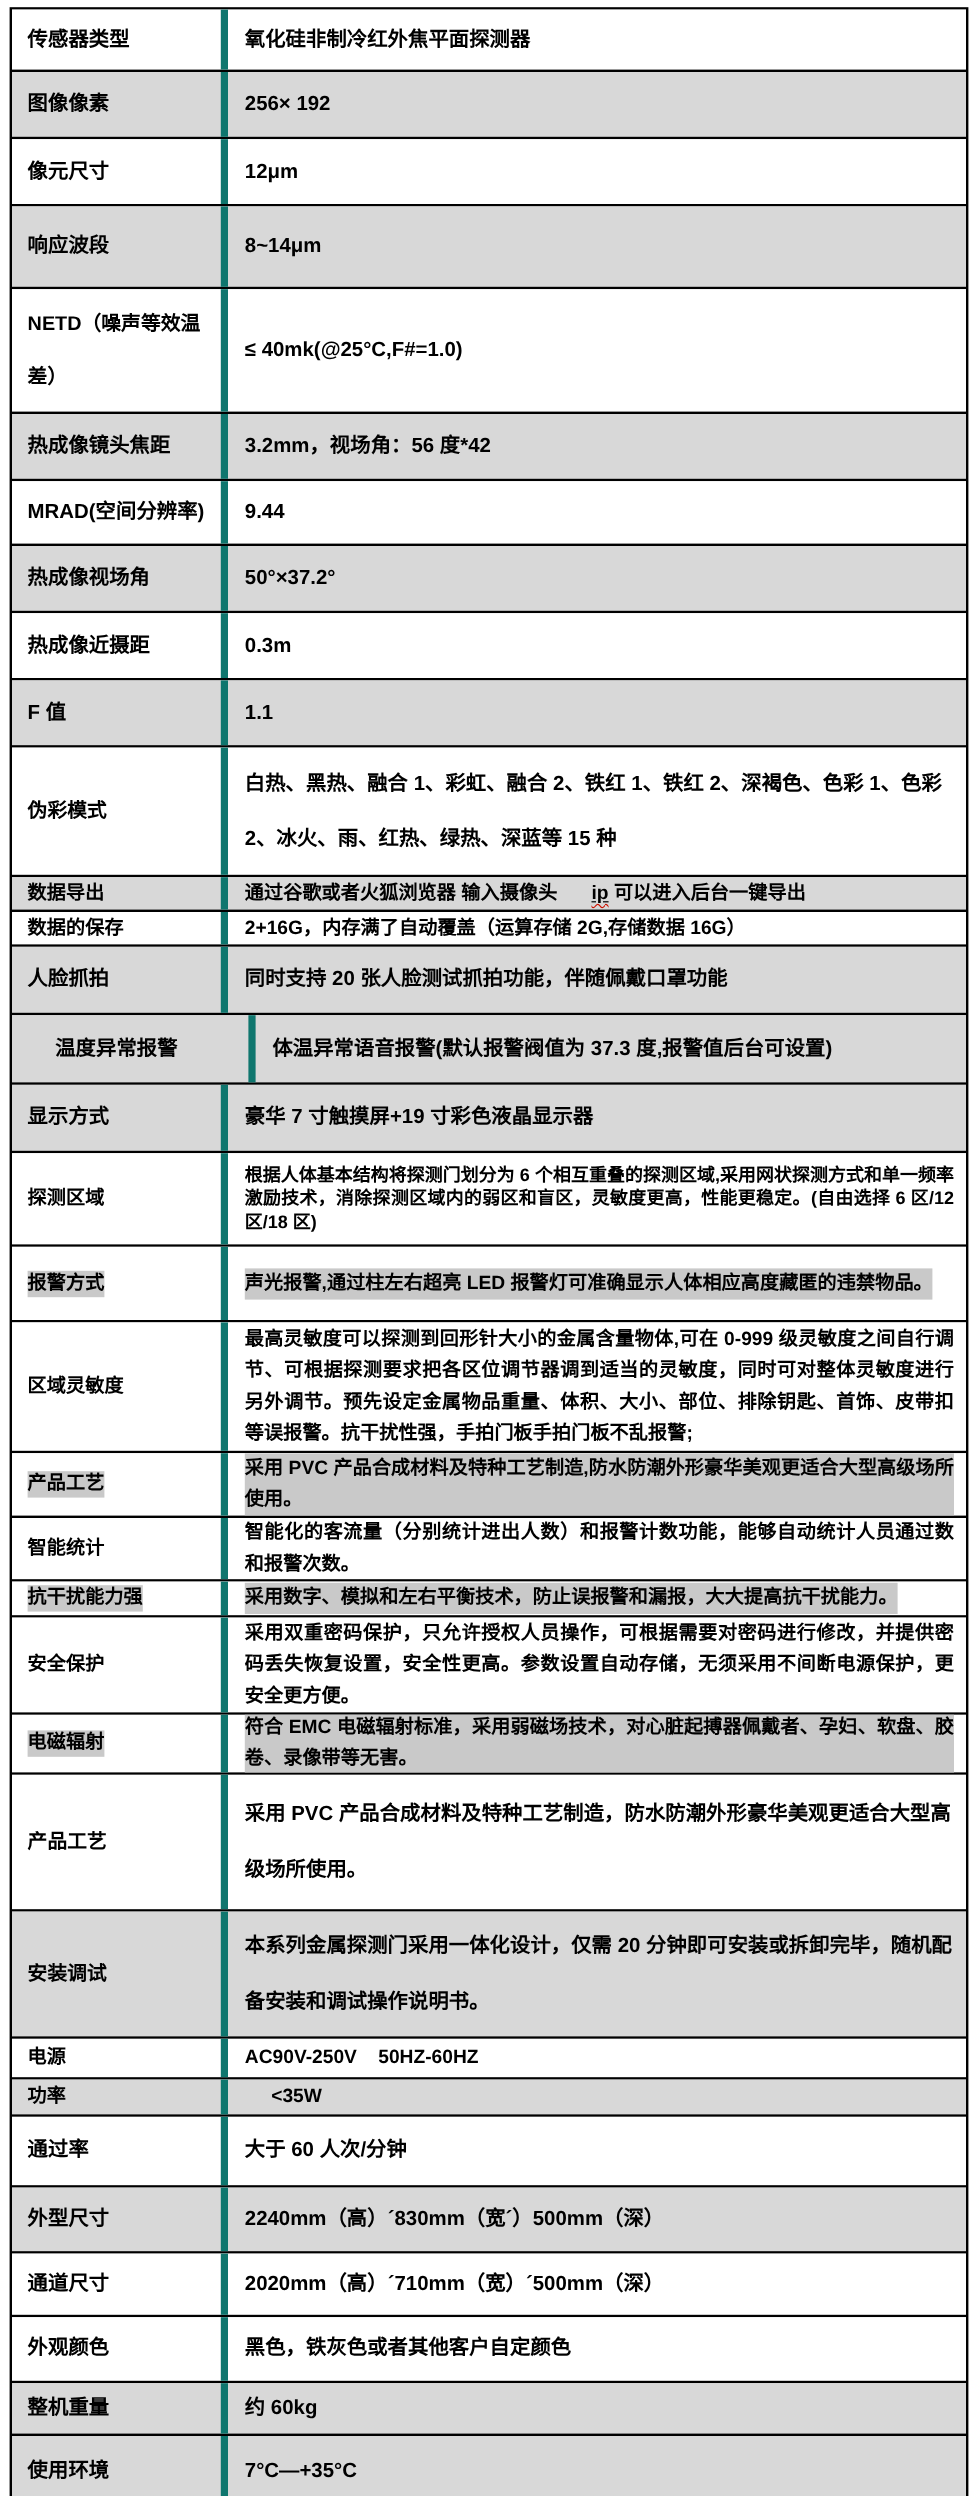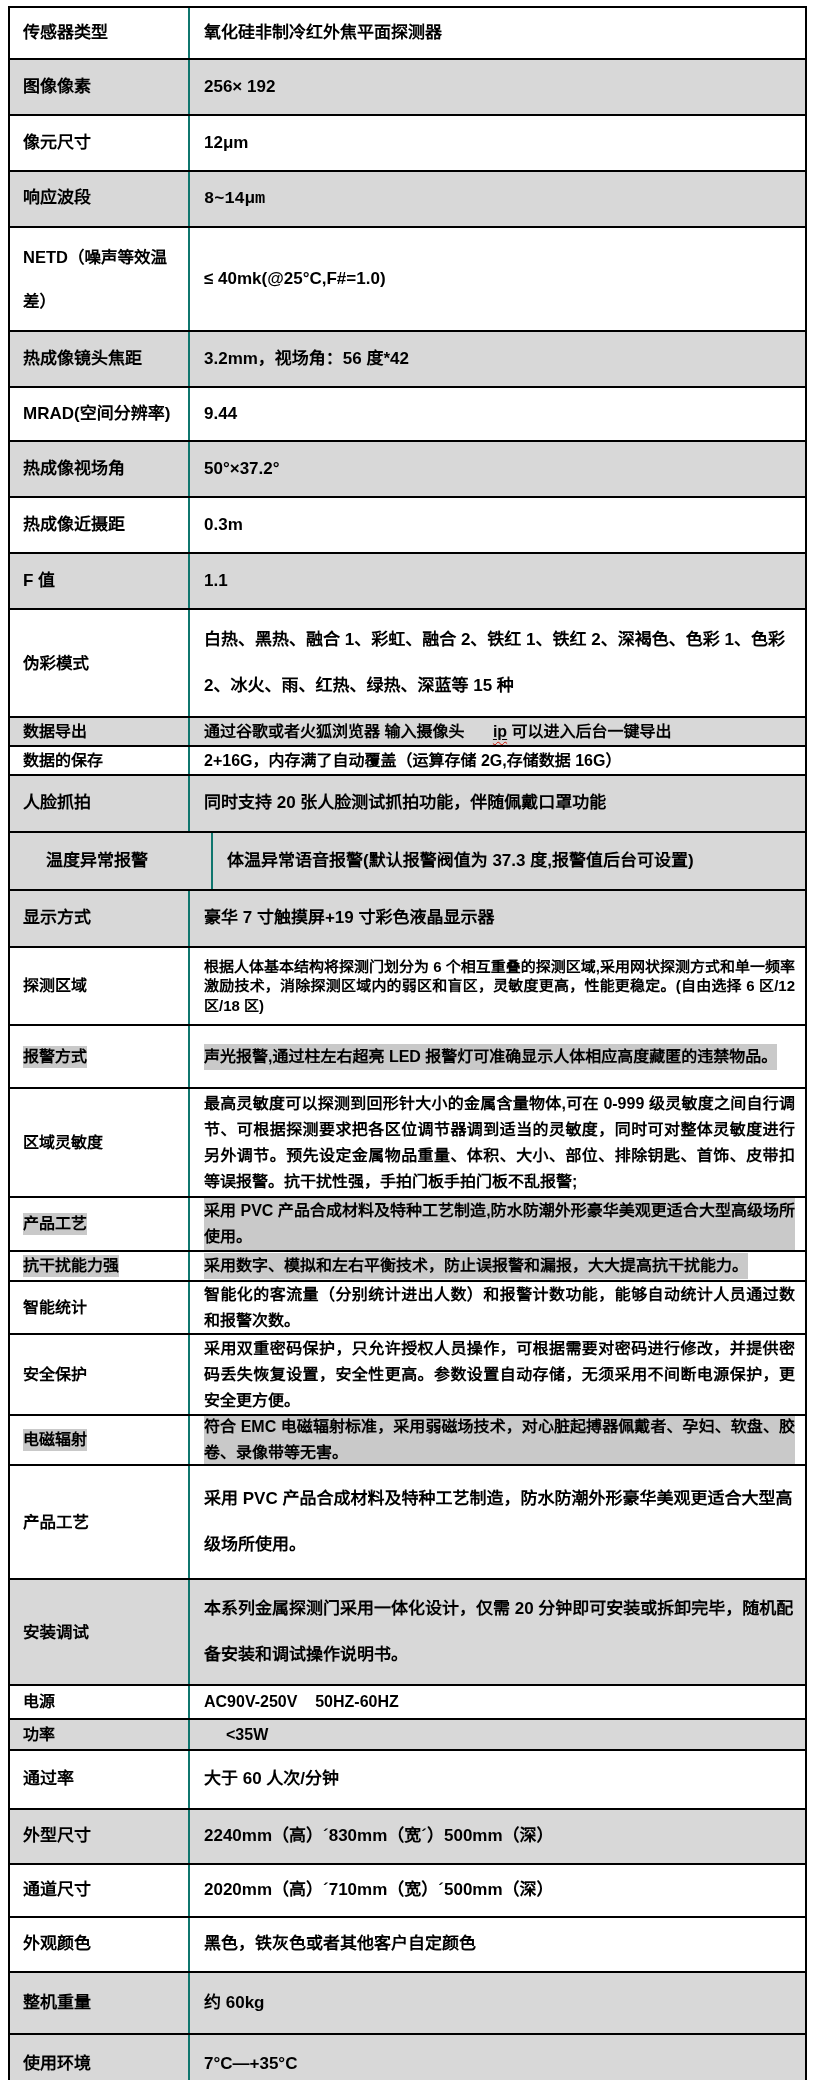--- a/index.html
+++ b/index.html
@@ -23,21 +23,21 @@
   }
   .row:last-child{border-bottom:none;}
   .row.shaded{background:#d8d8d8;}
   .cell{
     display:flex;
     align-items:center;
     box-sizing:border-box;
     overflow:hidden;
   }
   .cell.label{
-    border-right:2px solid #0f766e;
+    border-right:6px solid #0f766e;
     padding:2px 6px 2px 13px;
   }
   .cell.value{
     padding:2px 10px 2px 14px;
   }
   .cell span{white-space:pre-wrap;}
   
   .normal{font-size:17px;line-height:1.35;}
   .tall{font-size:17px;line-height:46px;}
   .tall .cell.label{font-size:16.5px;line-height:44px;}
@@ -84,21 +84,21 @@
       </div>
     </div>
     <div class="row normal" style="height: 56px;">
       <div class="cell label">
         <span>像元尺寸</span>
       </div>
       <div class="cell value">
         <span>12μm</span>
       </div>
     </div>
-    <div class="row normal shaded" style="height: 56px; font-family: Liberation Mono, monospace;">
+    <div class="row normal shaded" style="height: 69px;">
       <div class="cell label">
         <span>响应波段</span>
       </div>
       <div class="cell value">
         <span>8~14μm</span>
       </div>
     </div>
     <div class="row tall" style="height: 104px;">
       <div class="cell label">
         <span>NETD（噪声等效温差）</span>
@@ -220,36 +220,36 @@
       </div>
     </div>
     <div class="row compact" style="height: 54px;">
       <div class="cell label">
         <span class="hl">产品工艺</span>
       </div>
       <div class="cell value">
         <span class="hl">采用 PVC 产品合成材料及特种工艺制造,防水防潮外形豪华美观更适合大型高级场所使用。</span>
       </div>
     </div>
+    <div class="row compact" style="height: 53px;">
+      <div class="cell label">
+        <span>智能统计</span>
+      </div>
+      <div class="cell value">
+        <span>智能化的客流量（分别统计进出人数）和报警计数功能，能够自动统计人员通过数和报警次数。</span>
+      </div>
+    </div>
     <div class="row compact" style="height: 30px;">
       <div class="cell label">
         <span class="hl">抗干扰能力强</span>
       </div>
       <div class="cell value">
         <span class="hl">采用数字、模拟和左右平衡技术，防止误报警和漏报，大大提高抗干扰能力。</span>
       </div>
     </div>
-    <div class="row compact" style="height: 53px;">
-      <div class="cell label">
-        <span>智能统计</span>
-      </div>
-      <div class="cell value">
-        <span>智能化的客流量（分别统计进出人数）和报警计数功能，能够自动统计人员通过数和报警次数。</span>
-      </div>
-    </div>
     <div class="row compact" style="height: 81px;">
       <div class="cell label">
         <span>安全保护</span>
       </div>
       <div class="cell value">
         <span>采用双重密码保护，只允许授权人员操作，可根据需要对密码进行修改，并提供密码丢失恢复设置，安全性更高。参数设置自动存储，无须采用不间断电源保护，更安全更方便。</span>
       </div>
     </div>
     <div class="row compact" style="height: 50px;">
       <div class="cell label">
@@ -316,21 +316,21 @@
       </div>
     </div>
     <div class="row normal" style="height: 55px;">
       <div class="cell label">
         <span>外观颜色</span>
       </div>
       <div class="cell value">
         <span>黑色，铁灰色或者其他客户自定颜色</span>
       </div>
     </div>
-    <div class="row normal shaded" style="height: 62px;">
+    <div class="row normal shaded" style="height: 44px;">
       <div class="cell label">
         <span>整机重量</span>
       </div>
       <div class="cell value">
         <span>约 60kg</span>
       </div>
     </div>
     <div class="row normal shaded" style="height: 59px;">
       <div class="cell label">
         <span>使用环境</span>

